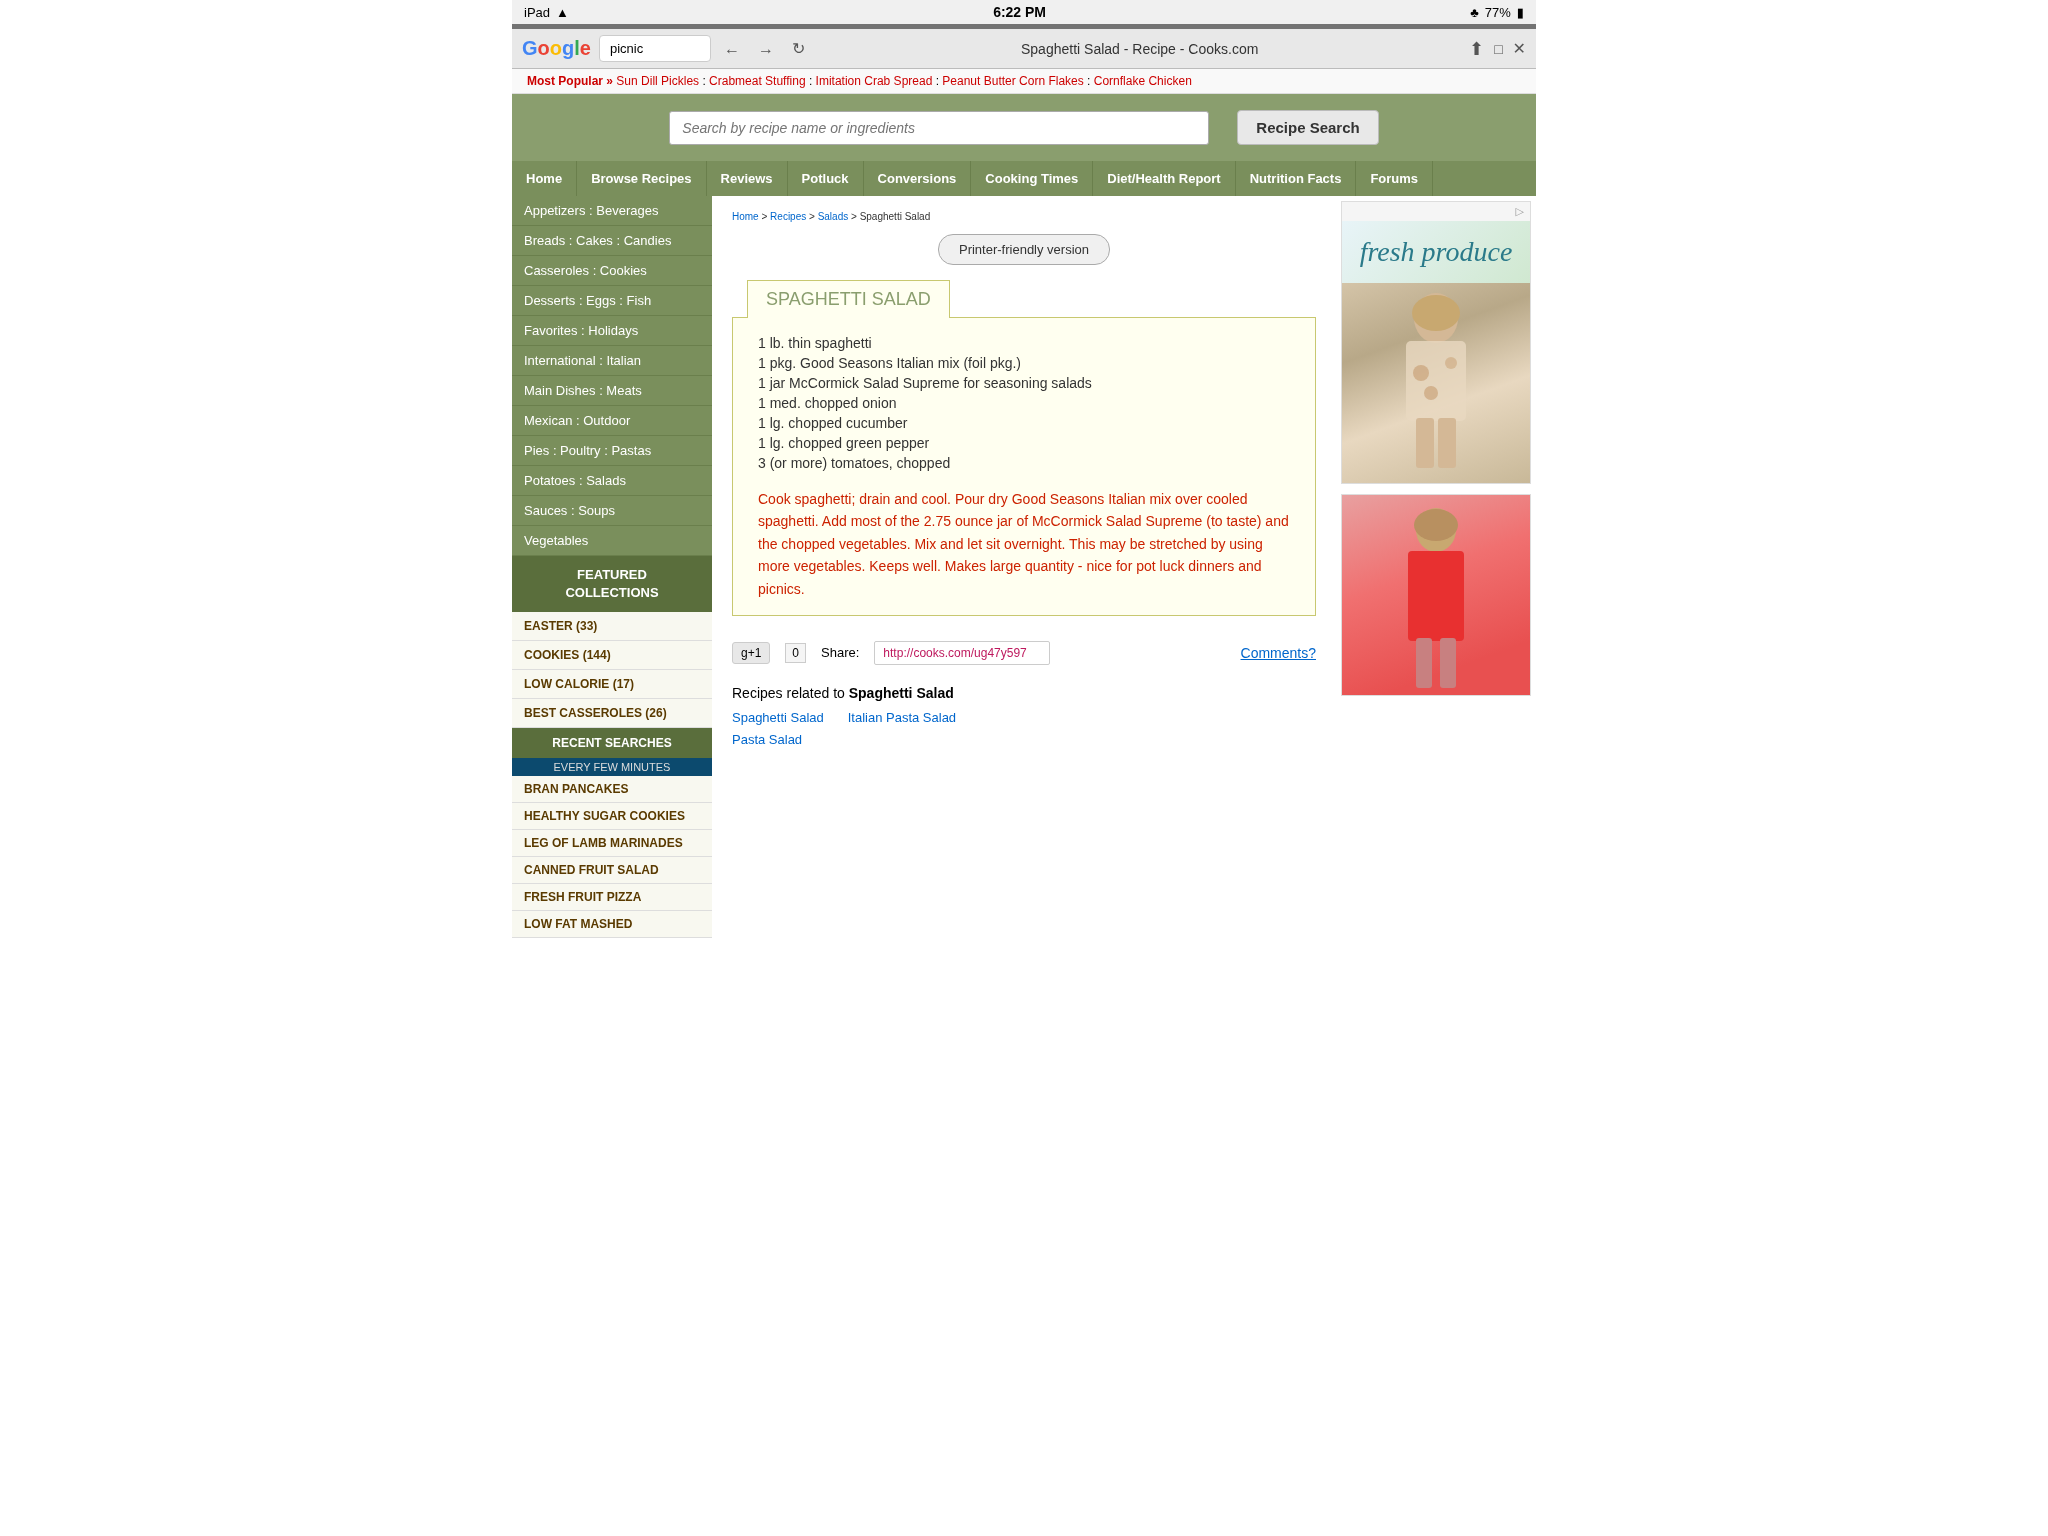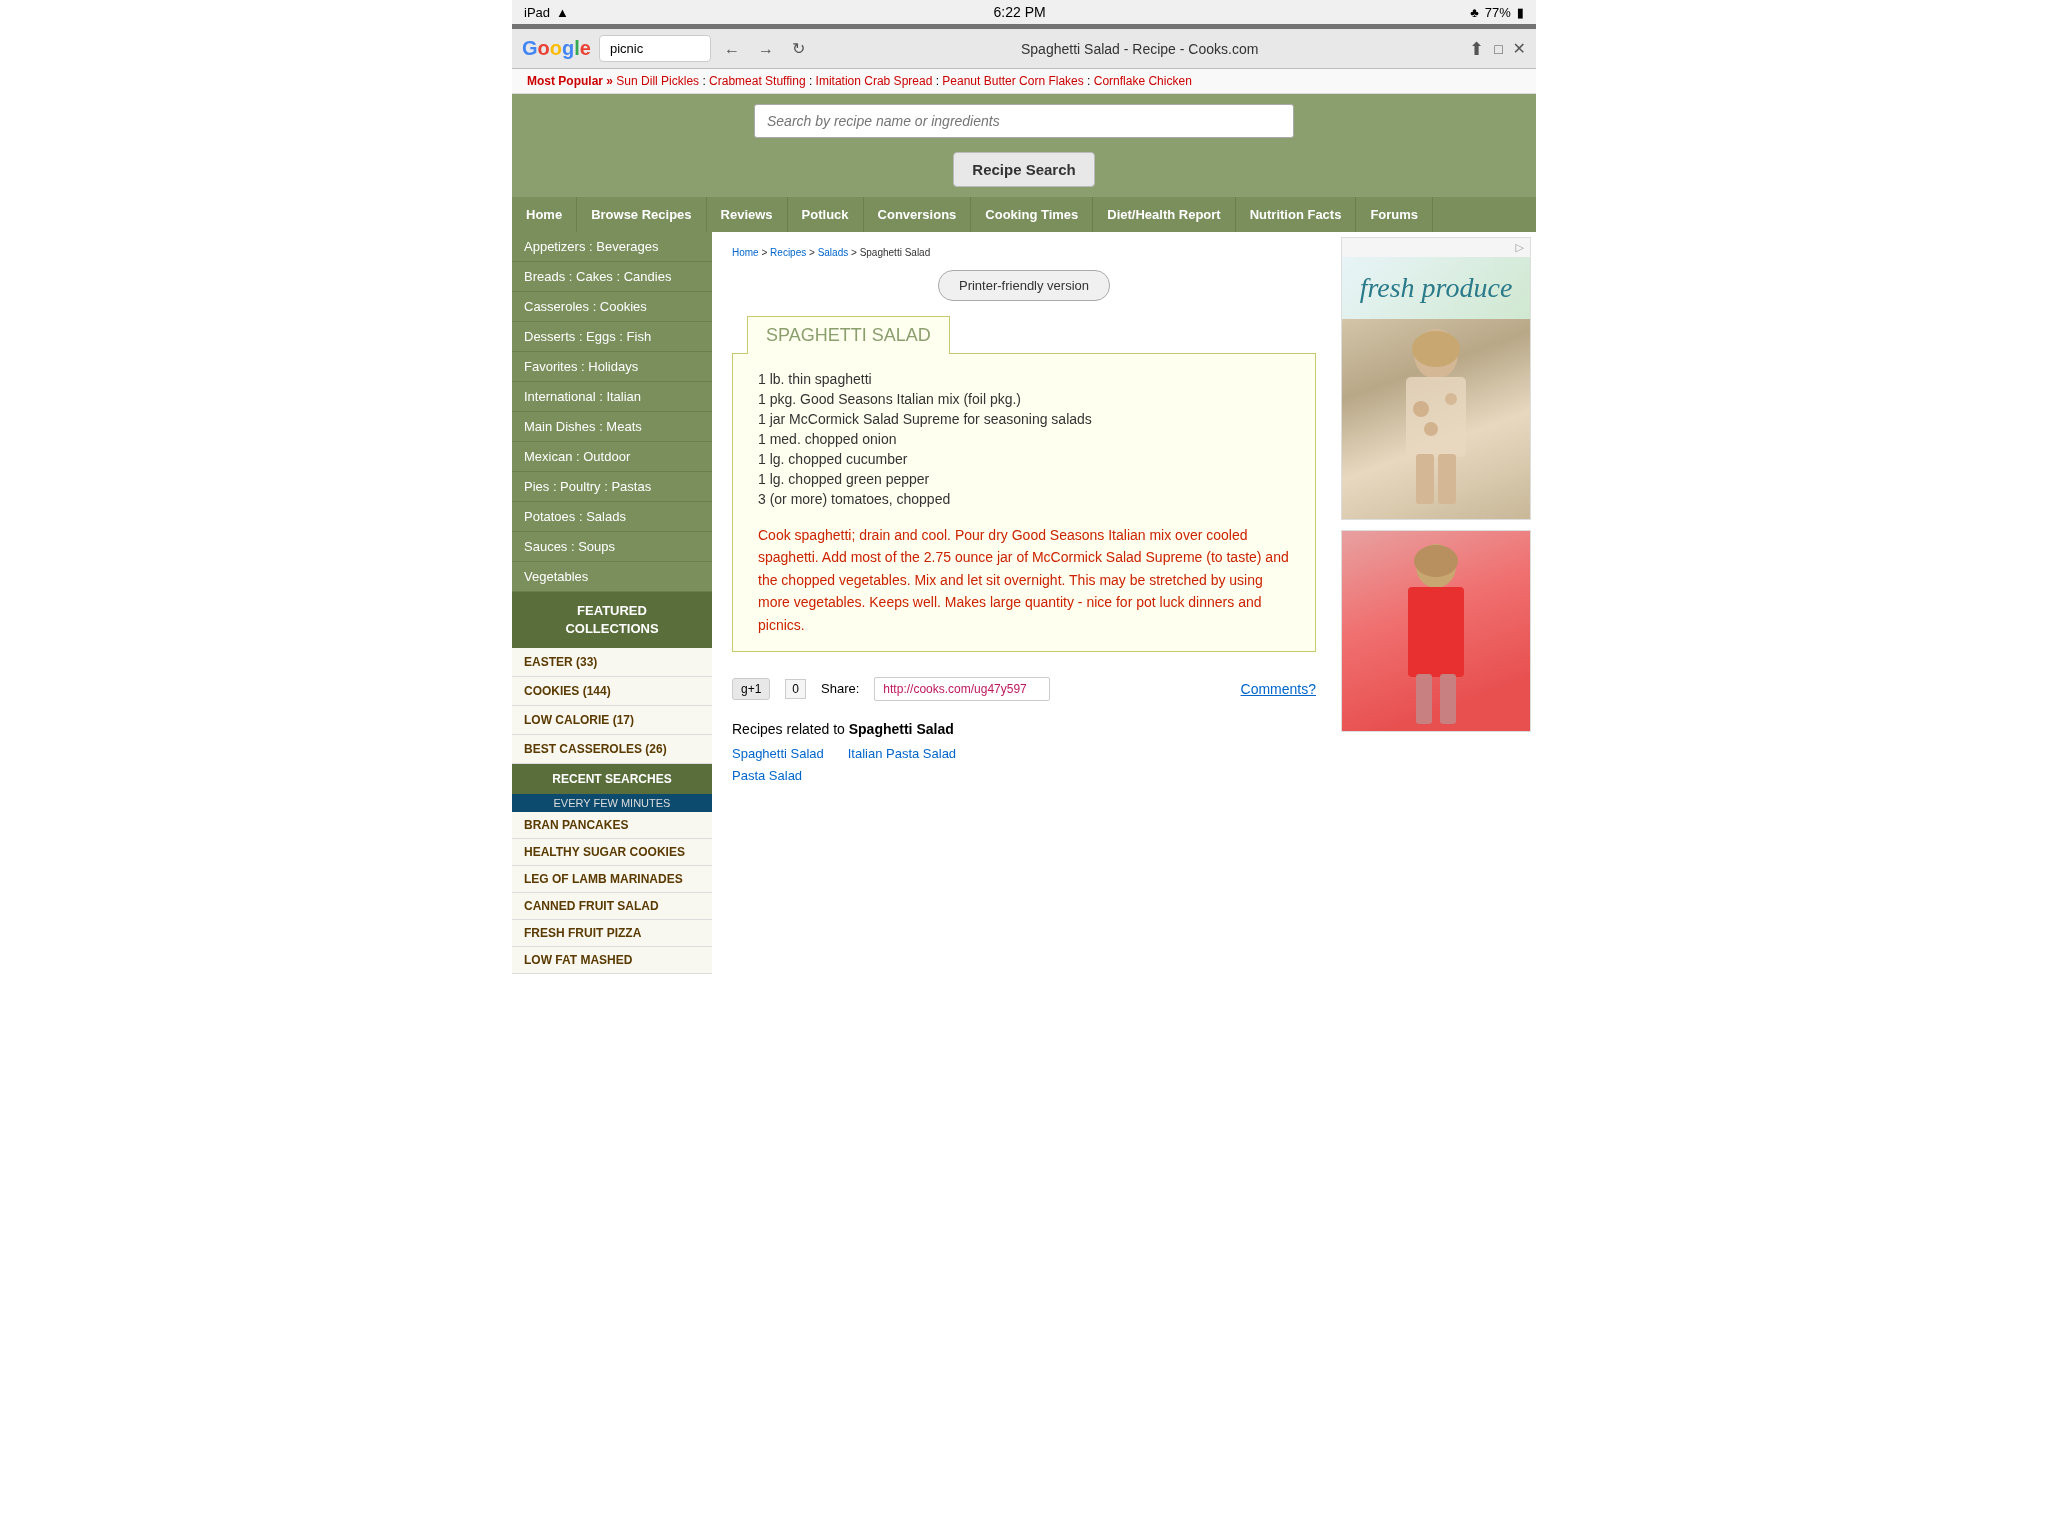--- a/index.html
+++ b/index.html
@@ -64,26 +64,25 @@
       padding: 5px 15px;
       font-size: 12px;
       border-bottom: 1px solid #ddd;
     }
     .popular-bar a { color: #c00; text-decoration: none; }
     .popular-label { color: #c00; font-weight: bold; }
 
     
     .site-header {
       background: #8a9e6e;
-      padding: 10px;
+      padding: 16px;
       display: flex;
       justify-content: center;
       align-items: center;
-      gap: 14px;
-      flex-direction: column;
+      gap: 28px;
     }
     .search-input {
       width: 540px;
       padding: 8px 12px;
       border: 1px solid #aaa;
       border-radius: 3px;
       font-size: 14px;
       color: #999;
       font-style: italic;
     }
@@ -330,21 +329,21 @@
     }
   </style>
 </head>
 <body>
 
 <div class="status-bar">
   <div class="status-left">
     <span>iPad</span>
     <span>▲</span>
   </div>
-  <div style="font-size:14px; font-weight:normal;">6:22 PM</div>
+  <div style="font-size:14px; font-weight:bold;">6:22 PM</div>
   <div class="status-right">
     <span>♣</span>
     <span>77%</span>
     <span>▮</span>
   </div>
 </div>
 
 <div class="browser-bar">
   <div class="google-logo">
     <span>G</span><span>o</span><span>o</span><span>g</span><span>l</span><span>e</span>

